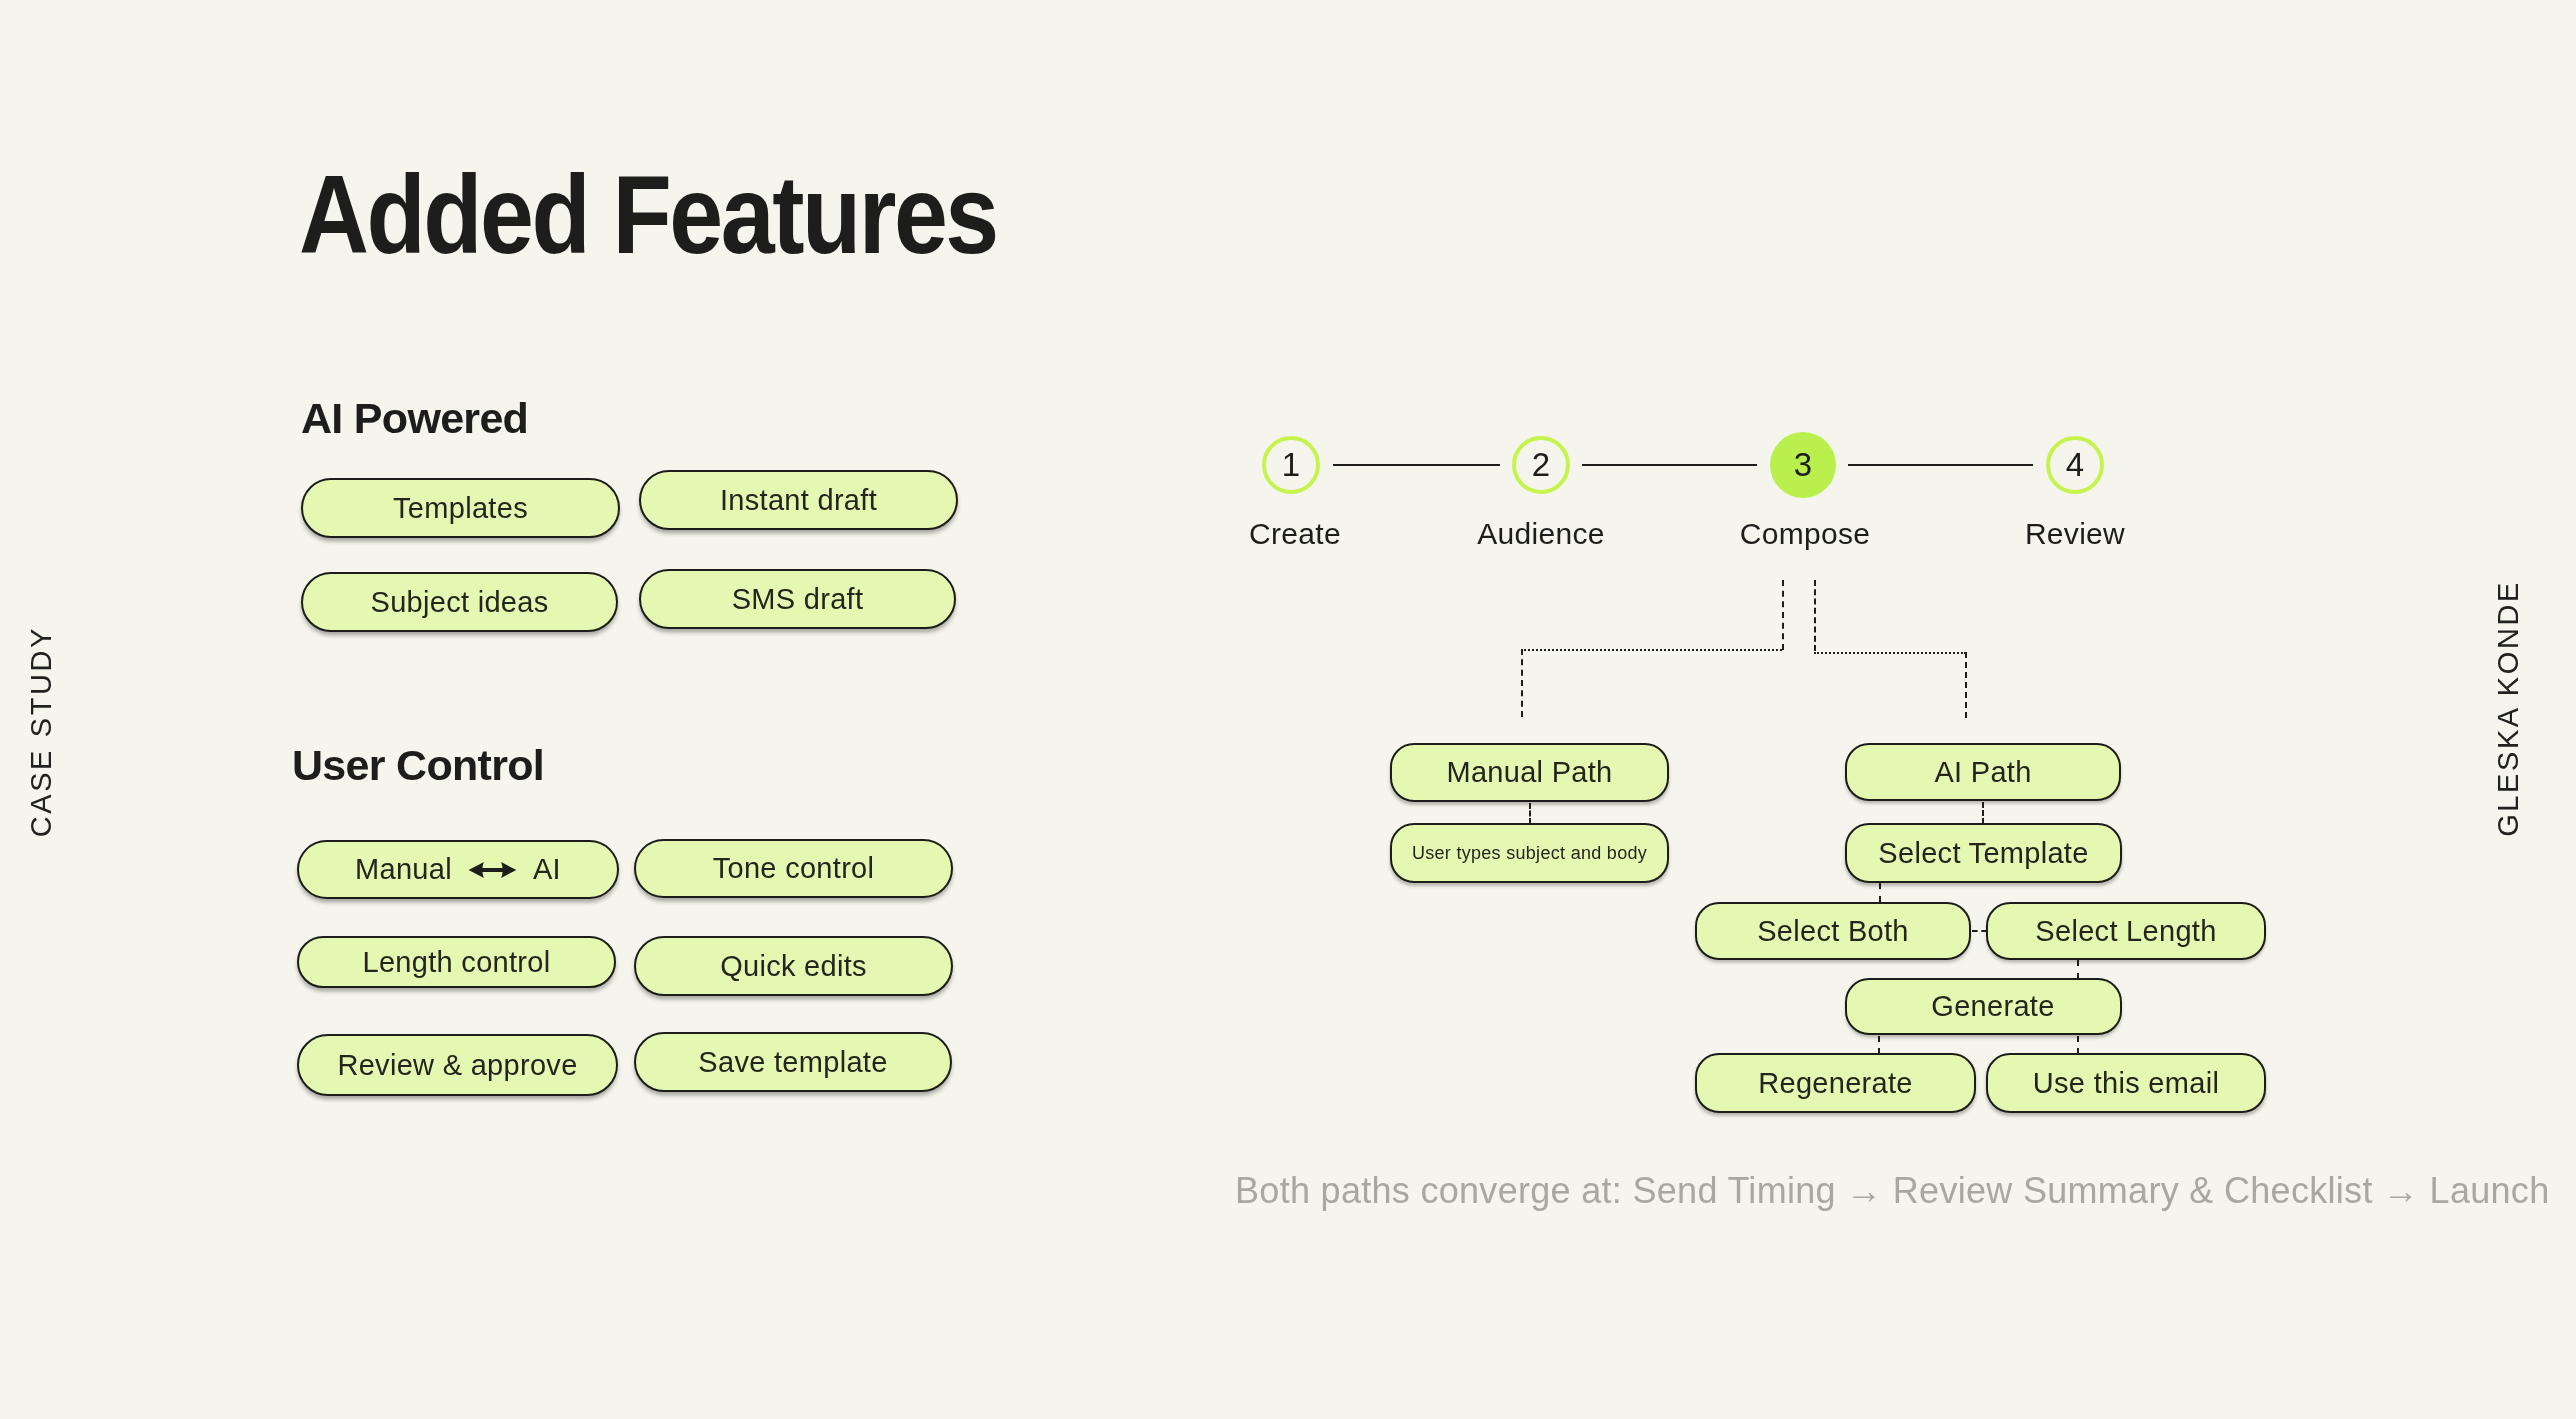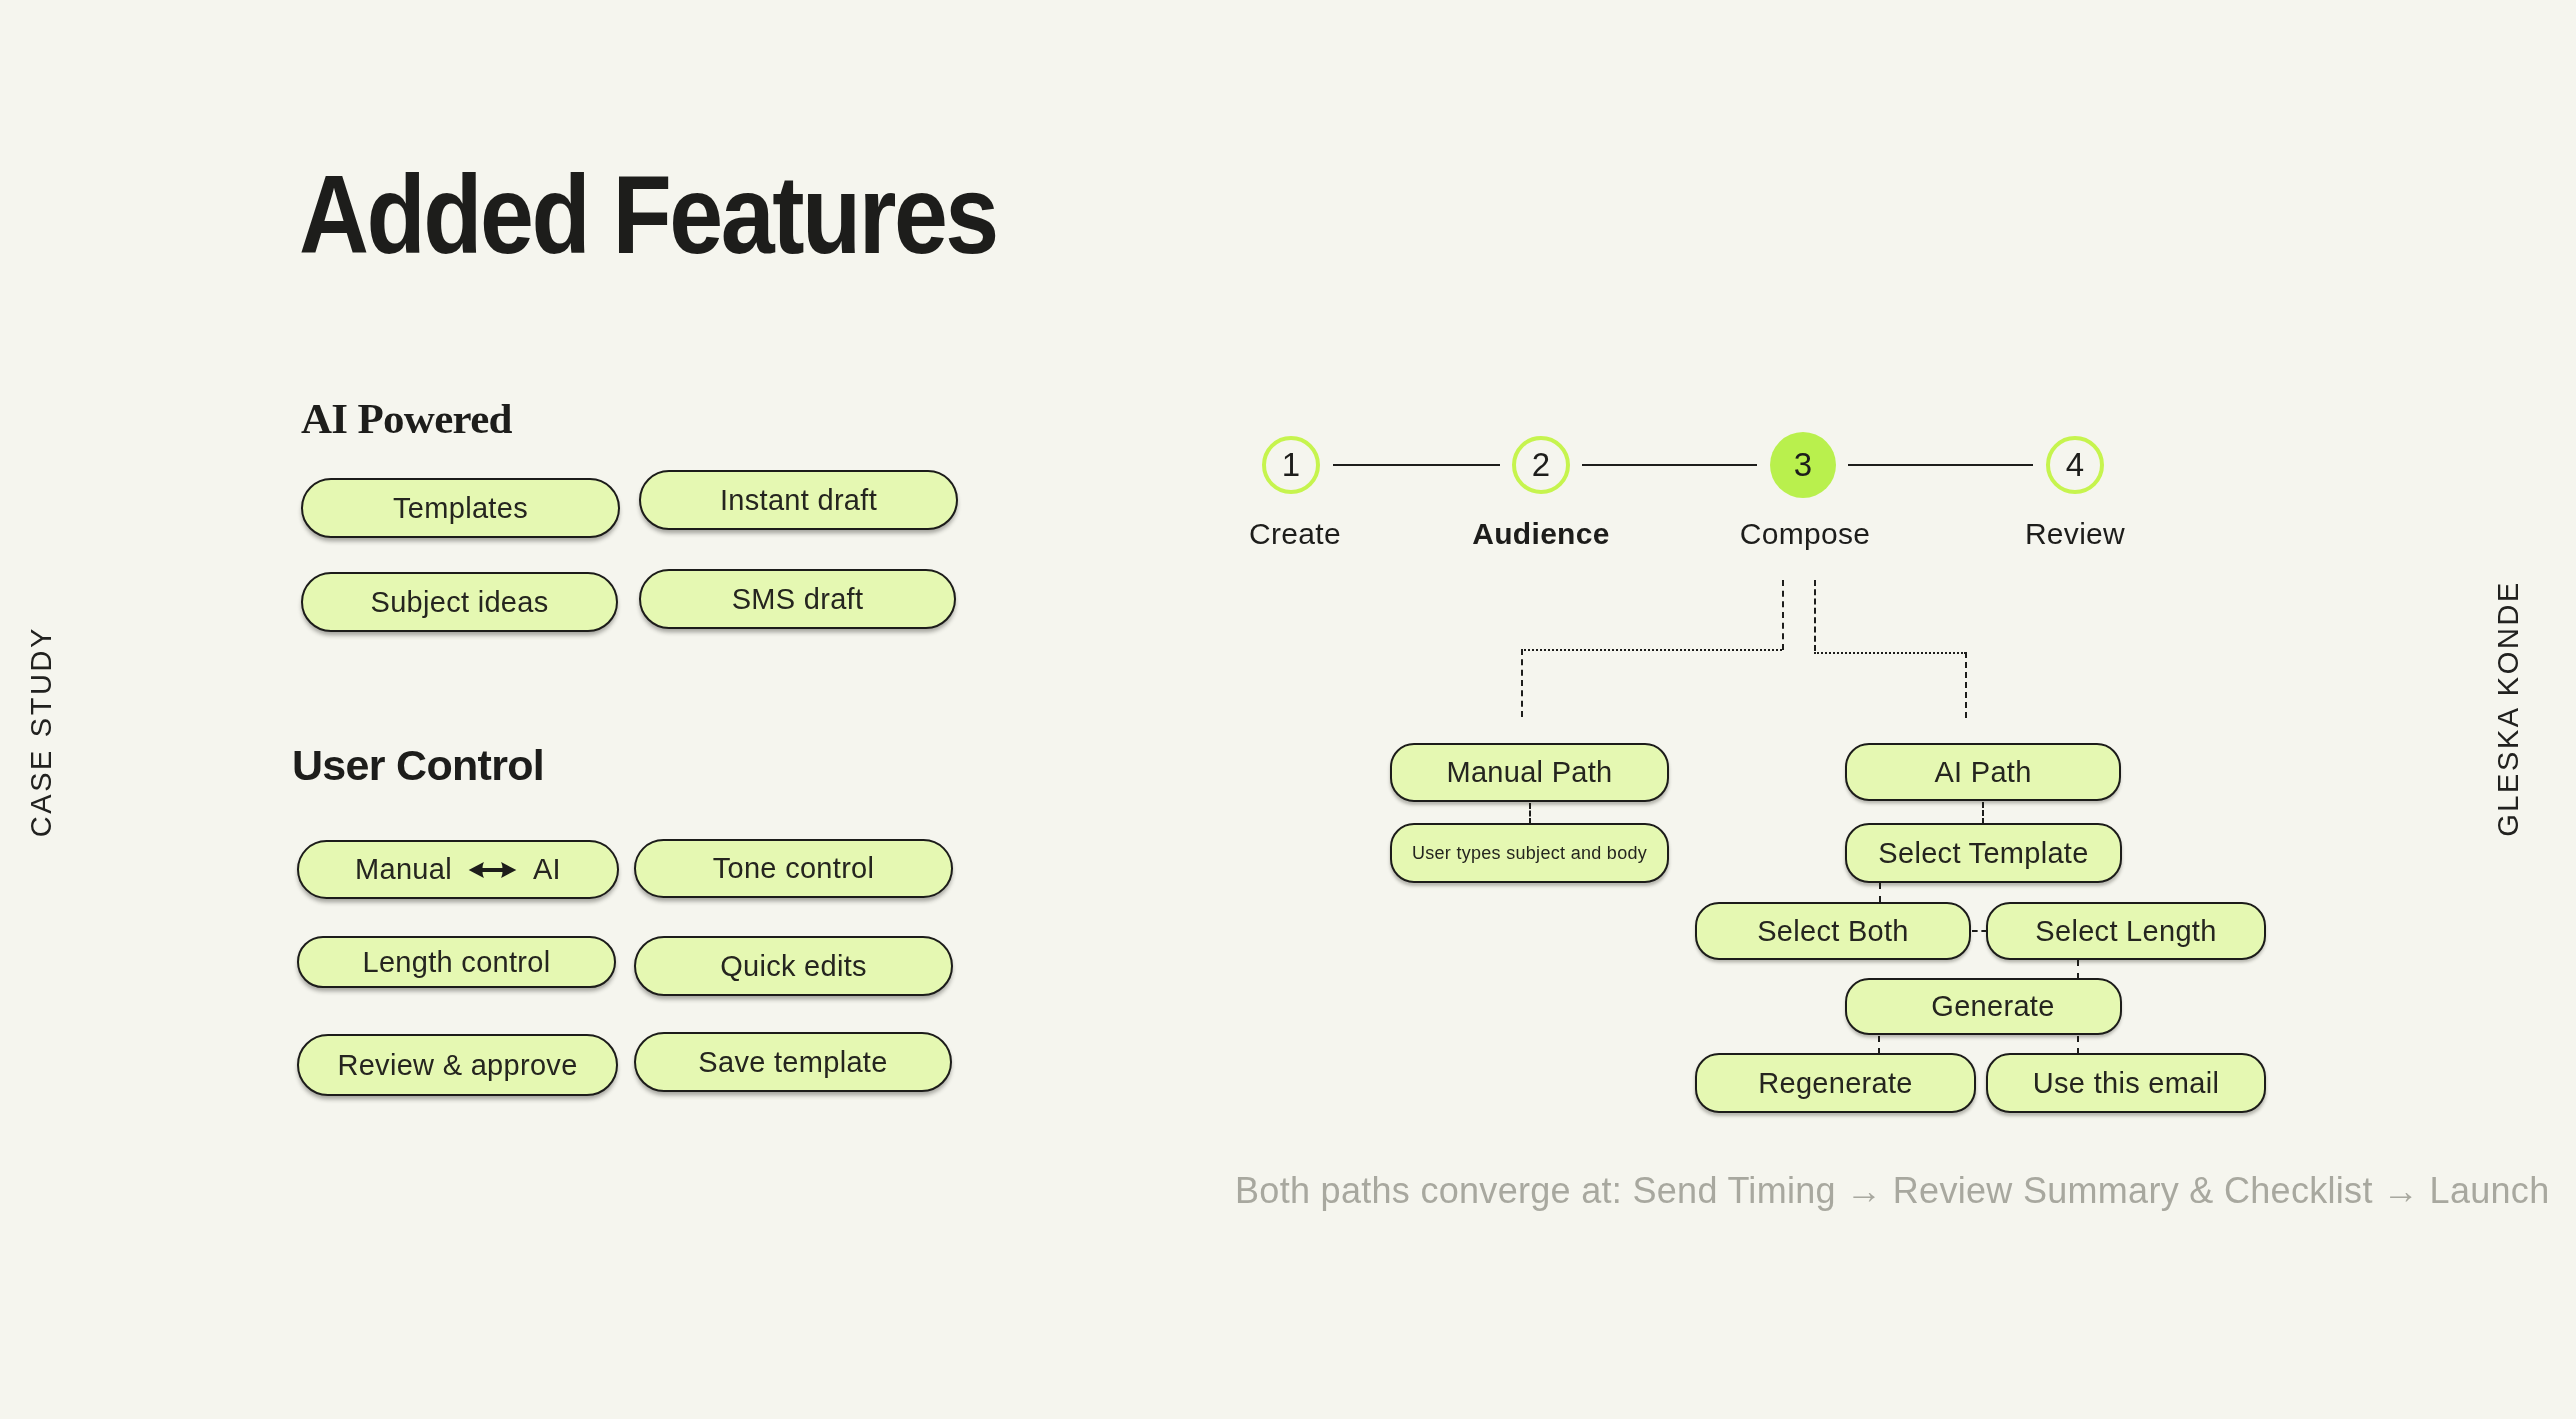--- a/index.html
+++ b/index.html
@@ -75,21 +75,21 @@
 </head>
 <body>
 
 <div class="canvas">
 
   <div class="side-label left">CASE STUDY</div>
   <div class="side-label right">GLESKA KONDE</div>
 
   <h1 class="title">Added Features</h1>
 
-  <h2 class="sec-heading" style="left:301px;top:394px;font-family:Liberation Serif, serif;">AI Powered</h2>
+  <h2 class="sec-heading" style="left:301px;top:394px;">AI Powered</h2>
   <div class="pill" style="left:301px;top:478px;width:319px;height:60px;">
     <span>Templates</span>
   </div>
   <div class="pill" style="left:639px;top:470px;width:319px;height:60px;">
     <span>Instant draft</span>
   </div>
   <div class="pill" style="left:301px;top:572px;width:317px;height:60px;">
     <span>Subject ideas</span>
   </div>
   <div class="pill" style="left:639px;top:569px;width:317px;height:60px;">
@@ -130,21 +130,21 @@
   <div class="step-line" style="left:1582px;top:464px;width:175px;"></div>
   <div class="step-circle active" style="left:1770px;top:432px;">
     <span>3</span>
   </div>
   <div class="step-line" style="left:1848px;top:464px;width:185px;"></div>
   <div class="step-circle" style="left:2046px;top:436px;">
     <span>4</span>
   </div>
 
   <div class="step-label" style="left:1295px;top:517px;">Create</div>
-  <div class="step-label" style="left:1541px;top:517px;font-weight:bold;">Audience</div>
+  <div class="step-label" style="left:1541px;top:517px;">Audience</div>
   <div class="step-label" style="left:1805px;top:517px;">Compose</div>
   <div class="step-label" style="left:2075px;top:517px;">Review</div>
 
   <div class="dashv" style="left:1782px;top:580px;height:70px;"></div>
   <div class="dashv" style="left:1814px;top:580px;height:71px;"></div>
   <div class="doth" style="left:1521px;top:649px;width:261px;"></div>
   <div class="dashv" style="left:1521px;top:649px;height:68px;"></div>
   <div class="doth" style="left:1814px;top:652px;width:152px;"></div>
   <div class="dashv" style="left:1965px;top:652px;height:66px;"></div>
   <div class="dashv" style="left:1529px;top:803px;height:21px;"></div>

